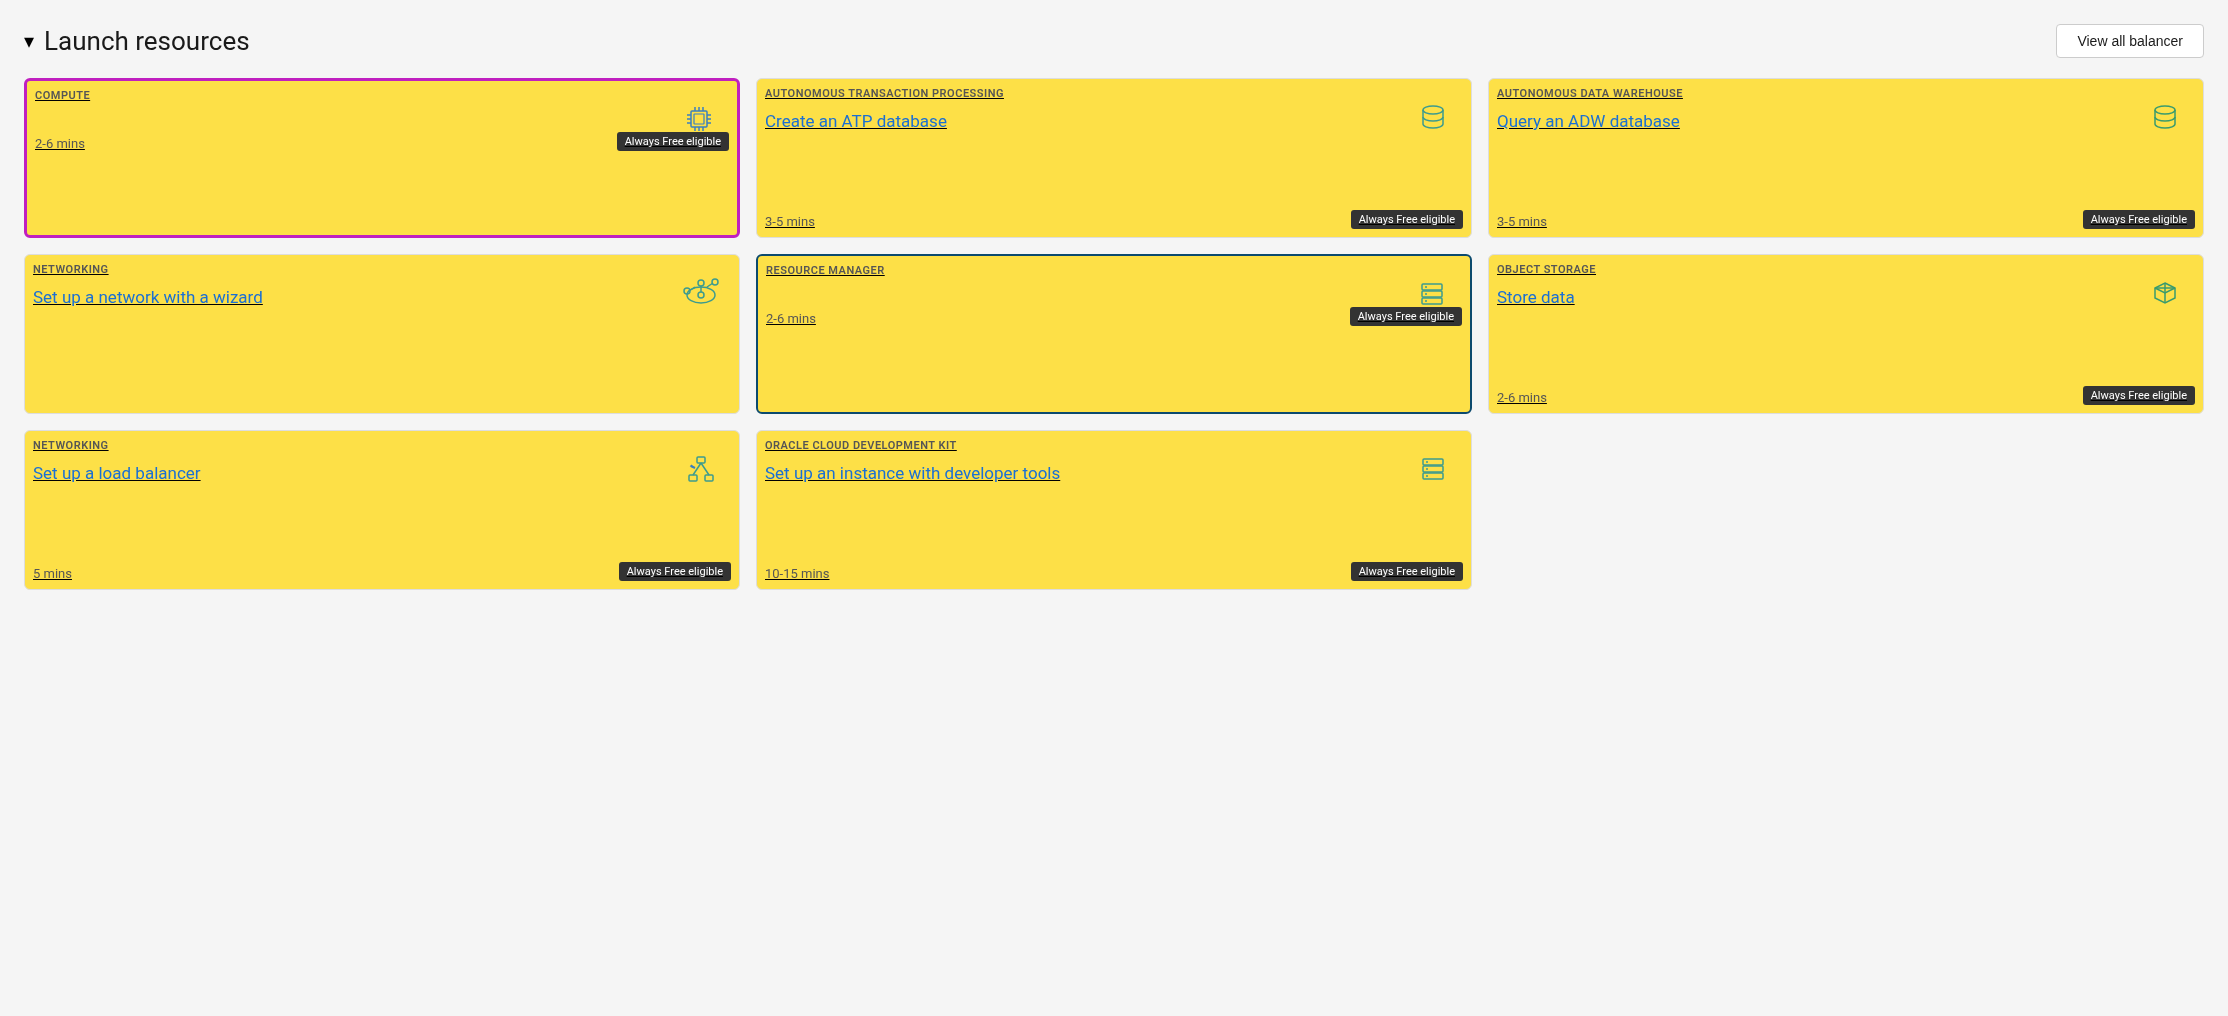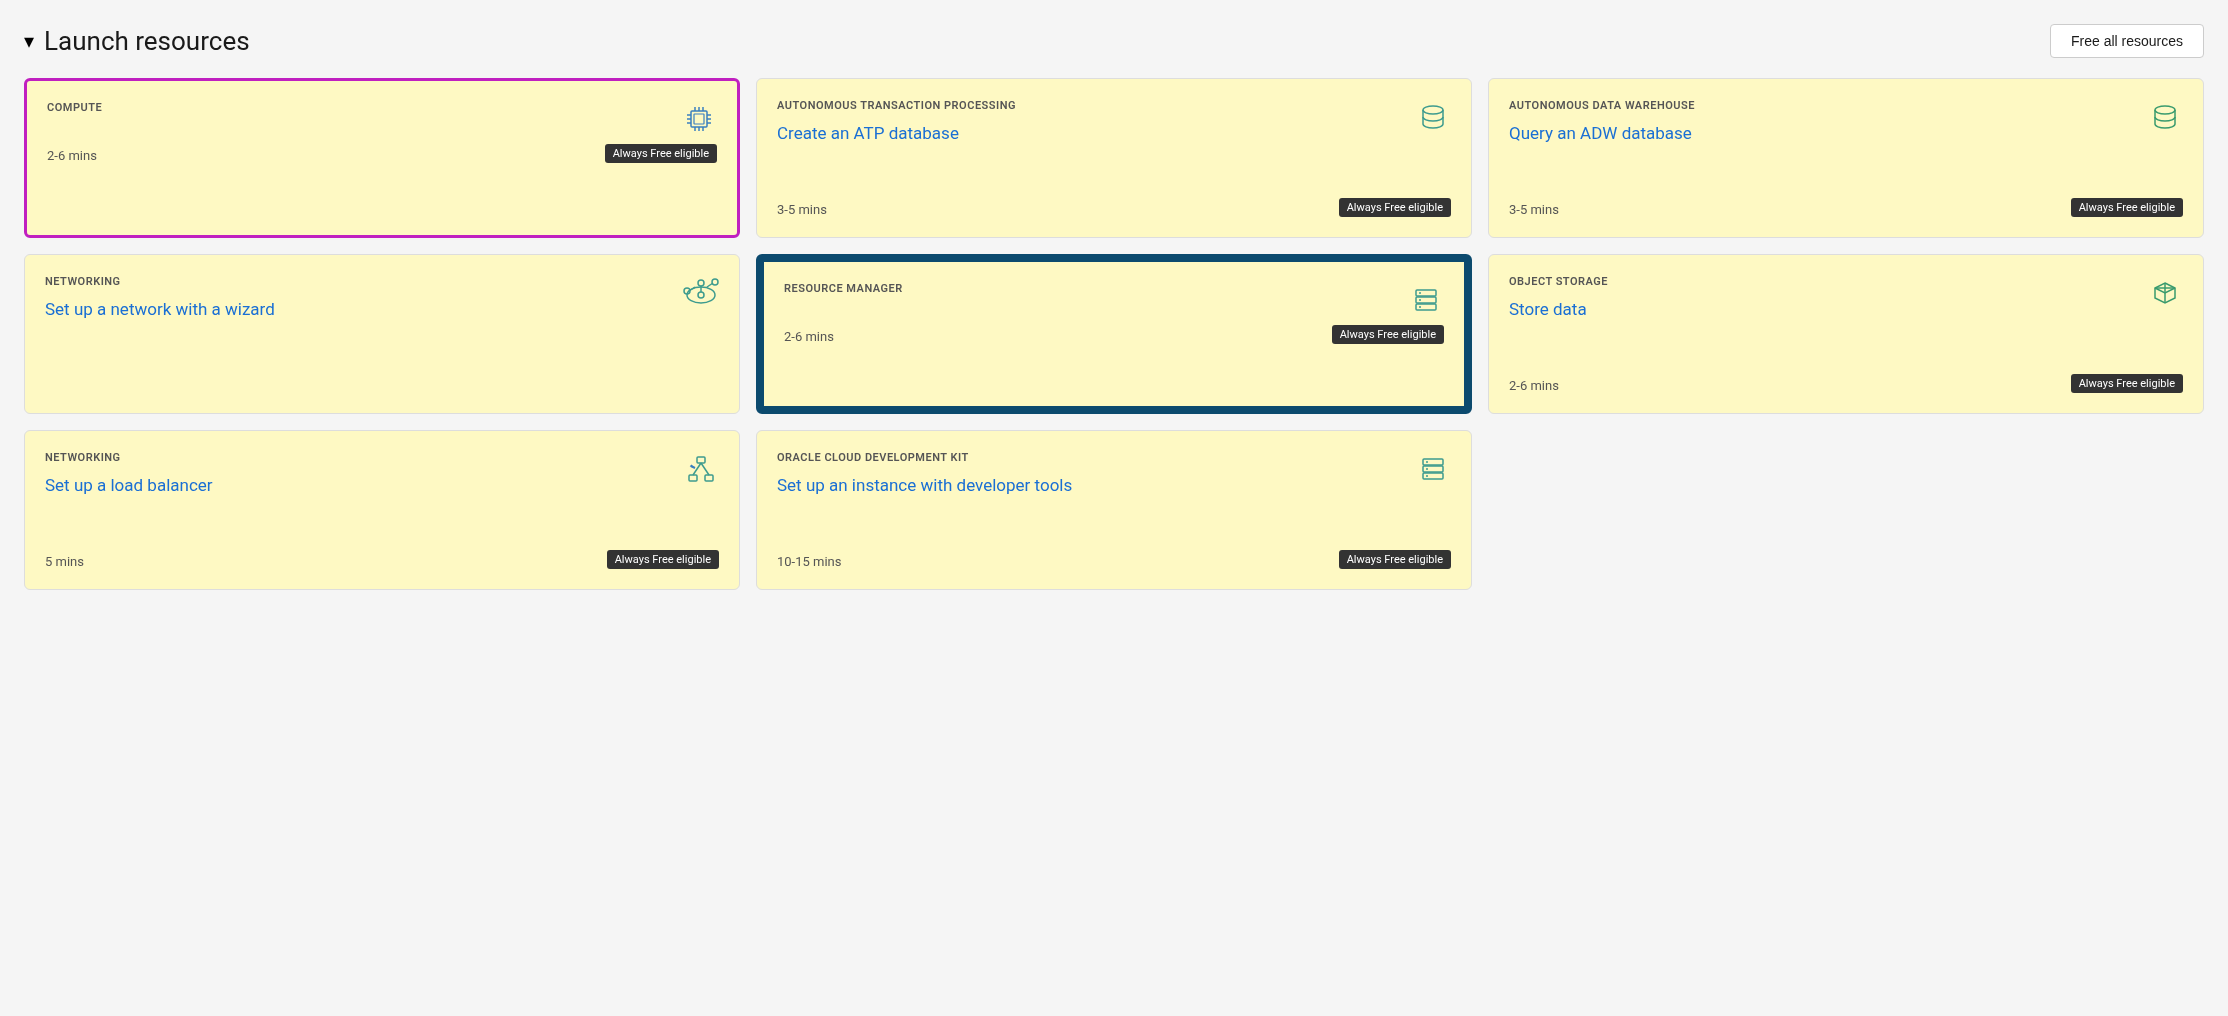--- a/index.html
+++ b/index.html
@@ -35,37 +35,38 @@
       border-radius: 4px;
     }
 
     .grid {
       display: grid;
       grid-template-columns: repeat(3, 1fr);
       gap: 16px;
     }
 
     .card {
-      background: #fef9c3;
+      background: #fde047;
       border: 1px solid #ddd;
       border-radius: 6px;
-      padding: 20px;
+      padding: 8px;
       position: relative;
       cursor: pointer;
       display: flex;
       flex-direction: column;
       min-height: 160px;
+      text-decoration: underline;
     }
 
     .card.highlighted {
       border: 3px solid #c020c0;
       border-radius: 6px;
     }
     .card.highlighted-blue {
-      border: 8px solid #0c4a6e;
+      border: 2px solid #0c4a6e;
     }
 
     .card-category {
       font-size: 11px;
       font-weight: 600;
       color: #555;
       letter-spacing: 0.5px;
       text-transform: uppercase;
       margin-bottom: 10px;
       padding-right: 50px;
@@ -109,21 +110,21 @@
     }
   </style>
 </head>
 <body>
 
 <div class="header">
   <div class="header-left">
     <span style="font-size:20px; cursor:pointer;">▾</span>
     <h1 class="header-title">Launch resources</h1>
   </div>
-  <button class="view-all-btn">Free all resources</button>
+  <button class="view-all-btn">View all balancer</button>
 </div>
 
 <div class="grid" id="cards-container">
 <div class="card highlighted">
     <div class="card-category">COMPUTE</div>
     <div class="card-icon">
         <svg width="36" height="36" viewBox="0 0 36 36" fill="none" xmlns="http://www.w3.org/2000/svg">
         <rect x="10" y="10" width="16" height="16" rx="1" stroke="#3a7fbf" stroke-width="1.5" fill="none"></rect>
         <rect x="13" y="13" width="10" height="10" rx="0.5" stroke="#3a7fbf" stroke-width="1.2" fill="none"></rect>
         <line x1="14" y1="10" x2="14" y2="6" stroke="#3a7fbf" stroke-width="1.5"></line>

